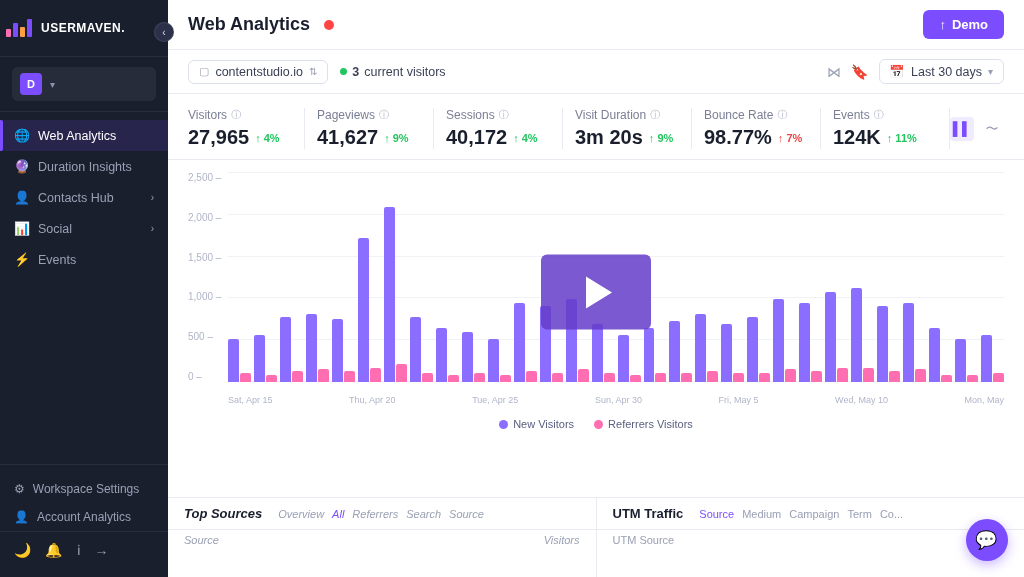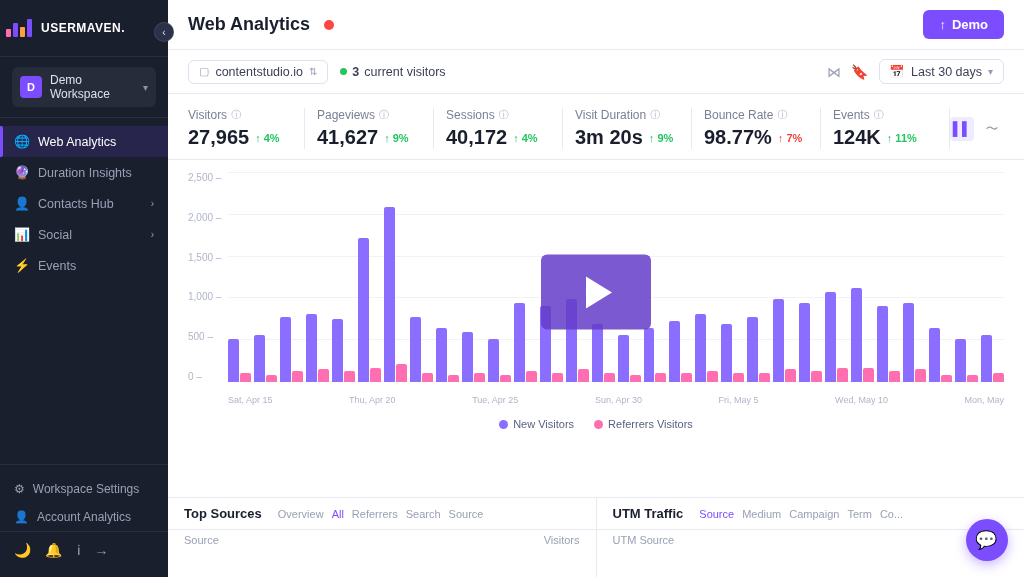--- a/index.html
+++ b/index.html
@@ -446,21 +446,21 @@
       background: #f5f6fa;
       padding: 0;
       border-top: 1px solid #e8eaef;
       height: 80px;
     }
     .bottom-table {
       flex: 1;
       background: #fff;
       overflow: hidden;
     }
-    .bottom-table:first-child { border-right: 1px solid #e8eaef; }
+    .bottom-table:first-child { border-right: 1px solid #e8eaef; font-style: italic; }
     .bottom-table-header {
       padding: 8px 16px;
       display: flex;
       align-items: center;
       gap: 8px;
       border-bottom: 1px solid #e8eaef;
     }
     .bottom-table-title {
       font-size: 13px;
       font-weight: 700;
@@ -515,21 +515,20 @@
           <div class="logo-bar" style="height:10px; background:#ff9f43;"></div>
           <div class="logo-bar" style="height:18px; background:#7c4dff;"></div>
         </div>
       </div>
       <span class="logo-text">USERMAVEN.</span>
     </div>
 
     <div class="workspace-section">
       <div class="workspace-item">
         <div class="workspace-avatar">D</div>
-        <span class="workspace-name">Demo Workspace</span>
         <span class="workspace-chevron">▾</span>
       </div>
     </div>
 
     <div class="nav-section">
       <div class="nav-item active">
         <span class="nav-icon">🌐</span>
         <span>Web Analytics</span>
       </div>
       <div class="nav-item">

